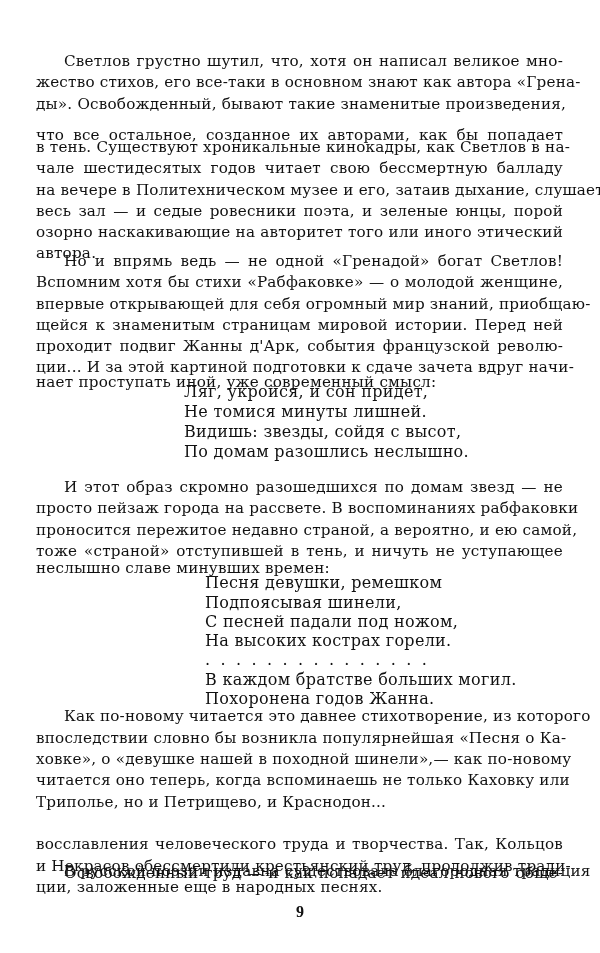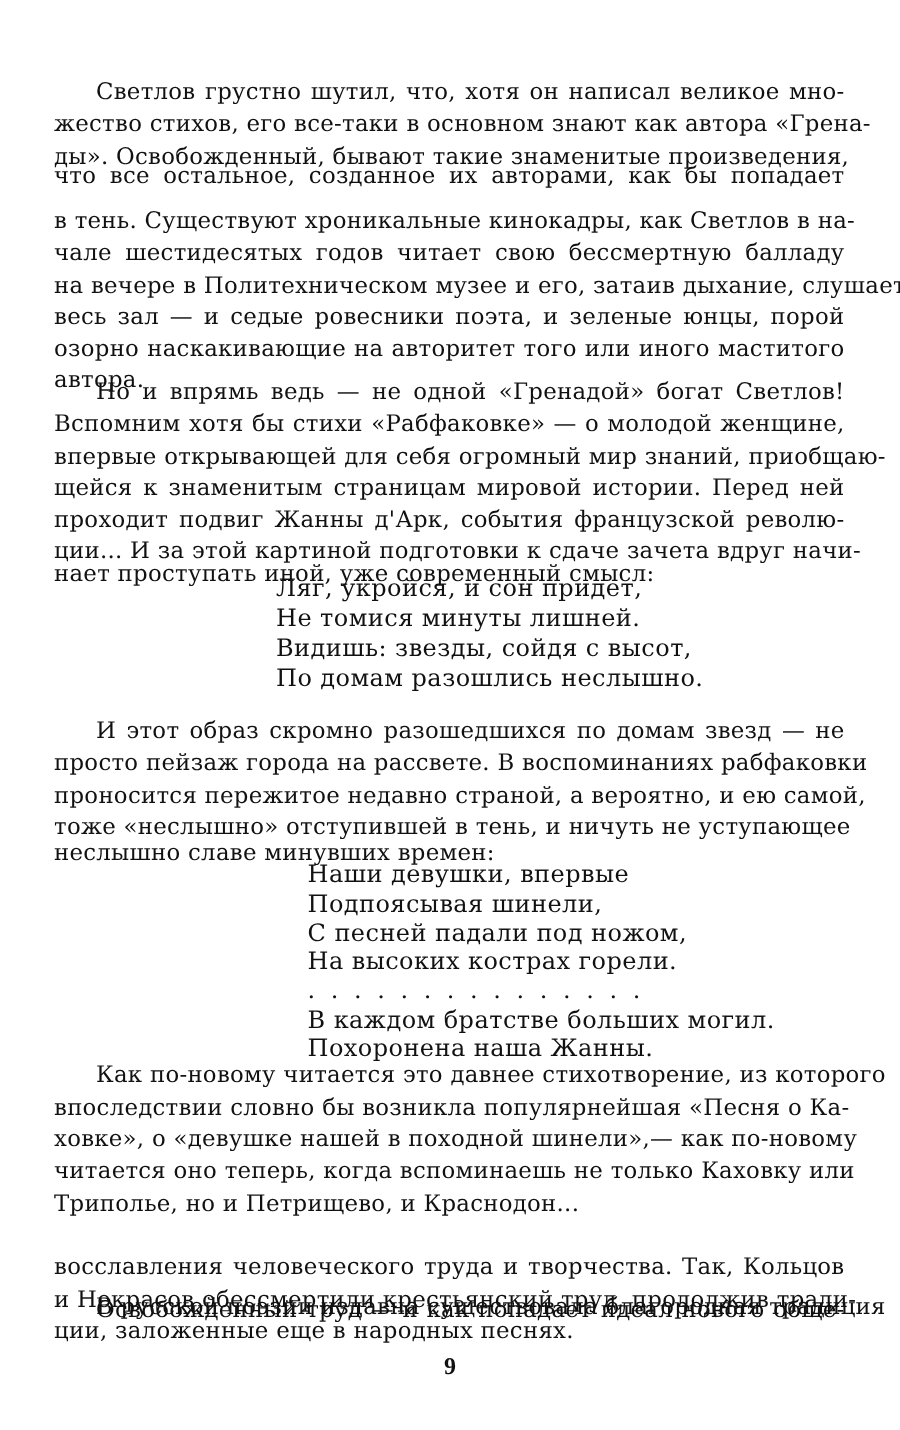--- a/index.html
+++ b/index.html
@@ -64,26 +64,26 @@
   </style>
 </head>
 <body>
 
 <div class="page">
 
   <div>
     <div class="line indent" style="top:38px">Светлов грустно шутил, что, хотя он написал великое мно-</div>
     <div class="line" style="top:59px">жество стихов, его все-таки в основном знают как автора «Грена-</div>
     <div class="line" style="top:81px">ды». Освобожденный, бывают такие знаменитые произведения,</div>
-    <div class="line" style="top:94px">что все остальное, созданное их авторами, как бы попадает</div>
+    <div class="line" style="top:112px">что все остальное, созданное их авторами, как бы попадает</div>
     <div class="line" style="top:124px">в тень. Существуют хроникальные кинокадры, как Светлов в на-</div>
     <div class="line" style="top:145px">чале шестидесятых годов читает свою бессмертную балладу</div>
     <div class="line" style="top:167px">на вечере в Политехническом музее и его, затаив дыхание, слушает</div>
     <div class="line" style="top:188px">весь зал — и седые ровесники поэта, и зеленые юнцы, порой</div>
-    <div class="line" style="top:209px">озорно наскакивающие на авторитет того или иного маститого</div>
+    <div class="line" style="top:209px">озорно наскакивающие на авторитет того или иного этический</div>
     <div class="line last" style="top:230px">автора.</div>
   </div>
 
   <div>
     <div class="line indent" style="top:238px">Но и впрямь ведь — не одной «Гренадой» богат Светлов!</div>
     <div class="line" style="top:259px">Вспомним хотя бы стихи «Рабфаковке» — о молодой женщине,</div>
     <div class="line" style="top:281px">впервые открывающей для себя огромный мир знаний, приобщаю-</div>
     <div class="line" style="top:302px">щейся к знаменитым страницам мировой истории. Перед ней</div>
     <div class="line" style="top:323px">проходит подвиг Жанны д'Арк, события французской револю-</div>
     <div class="line" style="top:344px">ции... И за этой картиной подготовки к сдаче зачета вдруг начи-</div>
@@ -94,32 +94,32 @@
     <div class="verse" style="left:184px; top:370px">Ляг, укройся, и сон придет,</div>
     <div class="verse" style="left:184px; top:390px">Не томися минуты лишней.</div>
     <div class="verse" style="left:184px; top:410px">Видишь: звезды, сойдя с высот,</div>
     <div class="verse" style="left:184px; top:430px">По домам разошлись неслышно.</div>
   </div>
 
   <div>
     <div class="line indent" style="top:464px">И этот образ скромно разошедшихся по домам звезд — не</div>
     <div class="line" style="top:485px">просто пейзаж города на рассвете. В воспоминаниях рабфаковки</div>
     <div class="line" style="top:507px">проносится пережитое недавно страной, а вероятно, и ею самой,</div>
-    <div class="line" style="top:528px">тоже «неслышно» отступившей в тень, и ничуть не уступающее</div>
+    <div class="line" style="top:528px">тоже «страной» отступившей в тень, и ничуть не уступающее</div>
     <div class="line last" style="top:545px">неслышно славе минувших времен:</div>
   </div>
 
   <div>
-    <div class="verse" style="left:205px; top:561px">Наши девушки, впервые</div>
+    <div class="verse" style="left:205px; top:561px">Песня девушки, ремешком</div>
     <div class="verse" style="left:205px; top:581px">Подпоясывая шинели,</div>
     <div class="verse" style="left:205px; top:600px">С песней падали под ножом,</div>
     <div class="verse" style="left:205px; top:619px">На высоких кострах горели.</div>
     <div class="verse dots" style="left:205px; top:638px">...............</div>
     <div class="verse" style="left:205px; top:658px">В каждом братстве больших могил.</div>
-    <div class="verse" style="left:205px; top:677px">Похоронена наша Жанны.</div>
+    <div class="verse" style="left:205px; top:677px">Похоронена годов Жанна.</div>
   </div>
 
   <div>
     <div class="line indent" style="top:693px">Как по-новому читается это давнее стихотворение, из которого</div>
     <div class="line" style="top:715px">впоследствии словно бы возникла популярнейшая «Песня о Ка-</div>
     <div class="line" style="top:736px">ховке», о «девушке нашей в походной шинели»,— как по-новому</div>
     <div class="line" style="top:757px">читается оно теперь, когда вспоминаешь не только Каховку или</div>
     <div class="line last" style="top:779px">Триполье, но и Петрищево, и Краснодон...</div>
   </div>
 

